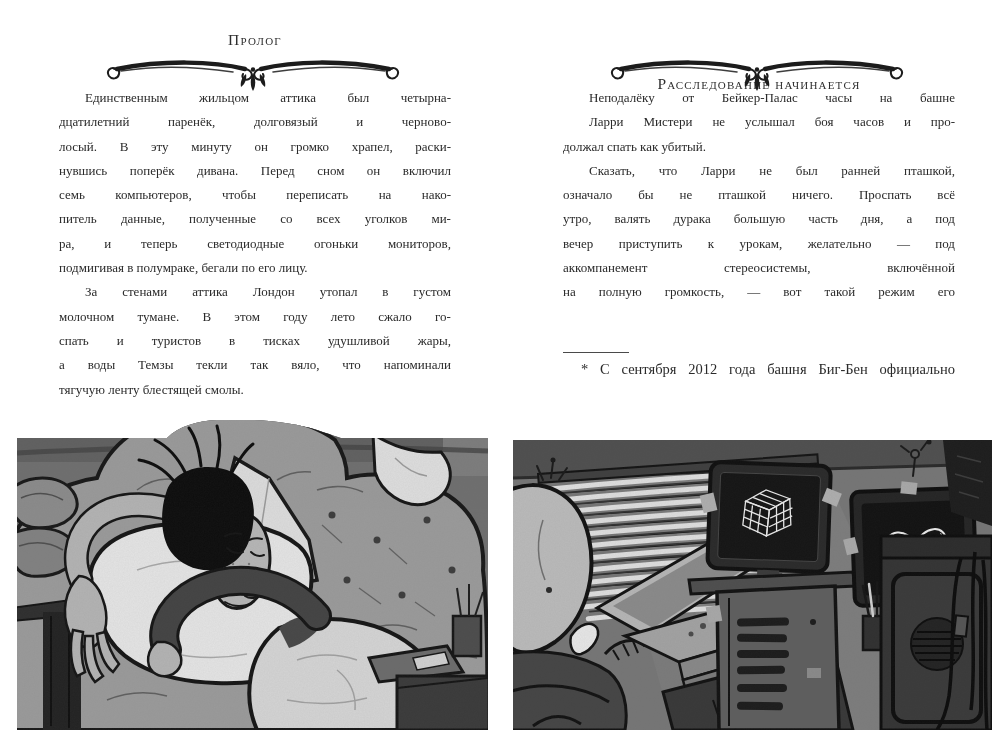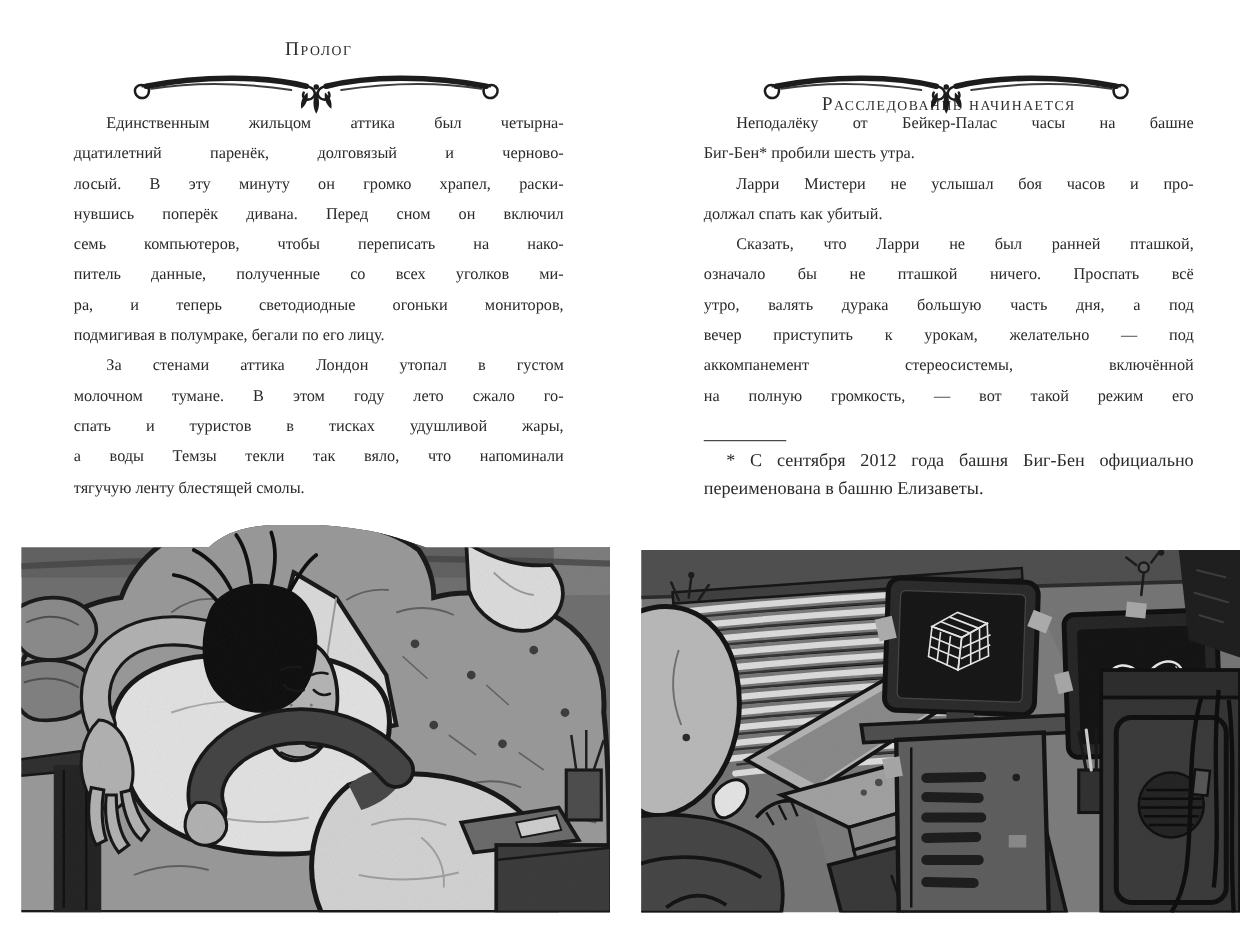--- a/index.html
+++ b/index.html
@@ -306,21 +306,20 @@
     <div class="body-text">
         <div class="para">
           <div class="line first j">
             <span>Неподалёку</span>
             <span>от</span>
             <span>Бейкер-Палас</span>
             <span>часы</span>
             <span>на</span>
             <span>башне</span>
           </div>
-          <div class="line">Биг-Бен* пробили шесть утра.</div>
         </div>
         <div class="para">
           <div class="line first j">
             <span>Ларри</span>
             <span>Мистери</span>
             <span>не</span>
             <span>услышал</span>
             <span>боя</span>
             <span>часов</span>
             <span>и</span>
@@ -390,21 +389,20 @@
           <div class="line first j">
             <span>*</span>
             <span>С</span>
             <span>сентября</span>
             <span>2012</span>
             <span>года</span>
             <span>башня</span>
             <span>Биг-Бен</span>
             <span>официально</span>
           </div>
-          <div class="line">переименована в башню Елизаветы.</div>
         </div>
       </div>
 
     <div class="illus illus-right" aria-label="dark attic room with monitors, blinds and pizza boxes">
       <svg viewBox="0 0 479 290" width="479" height="290">
         <defs>
           <filter id="grainR" x="0" y="0" width="100%" height="100%">
             <feTurbulence type="fractalNoise" baseFrequency="0.8" numOctaves="2"></feTurbulence>
             <feColorMatrix type="matrix" values="0 0 0 0 0.12  0 0 0 0 0.12  0 0 0 0 0.12  0 0 0 0.5 0"></feColorMatrix>
           </filter>

